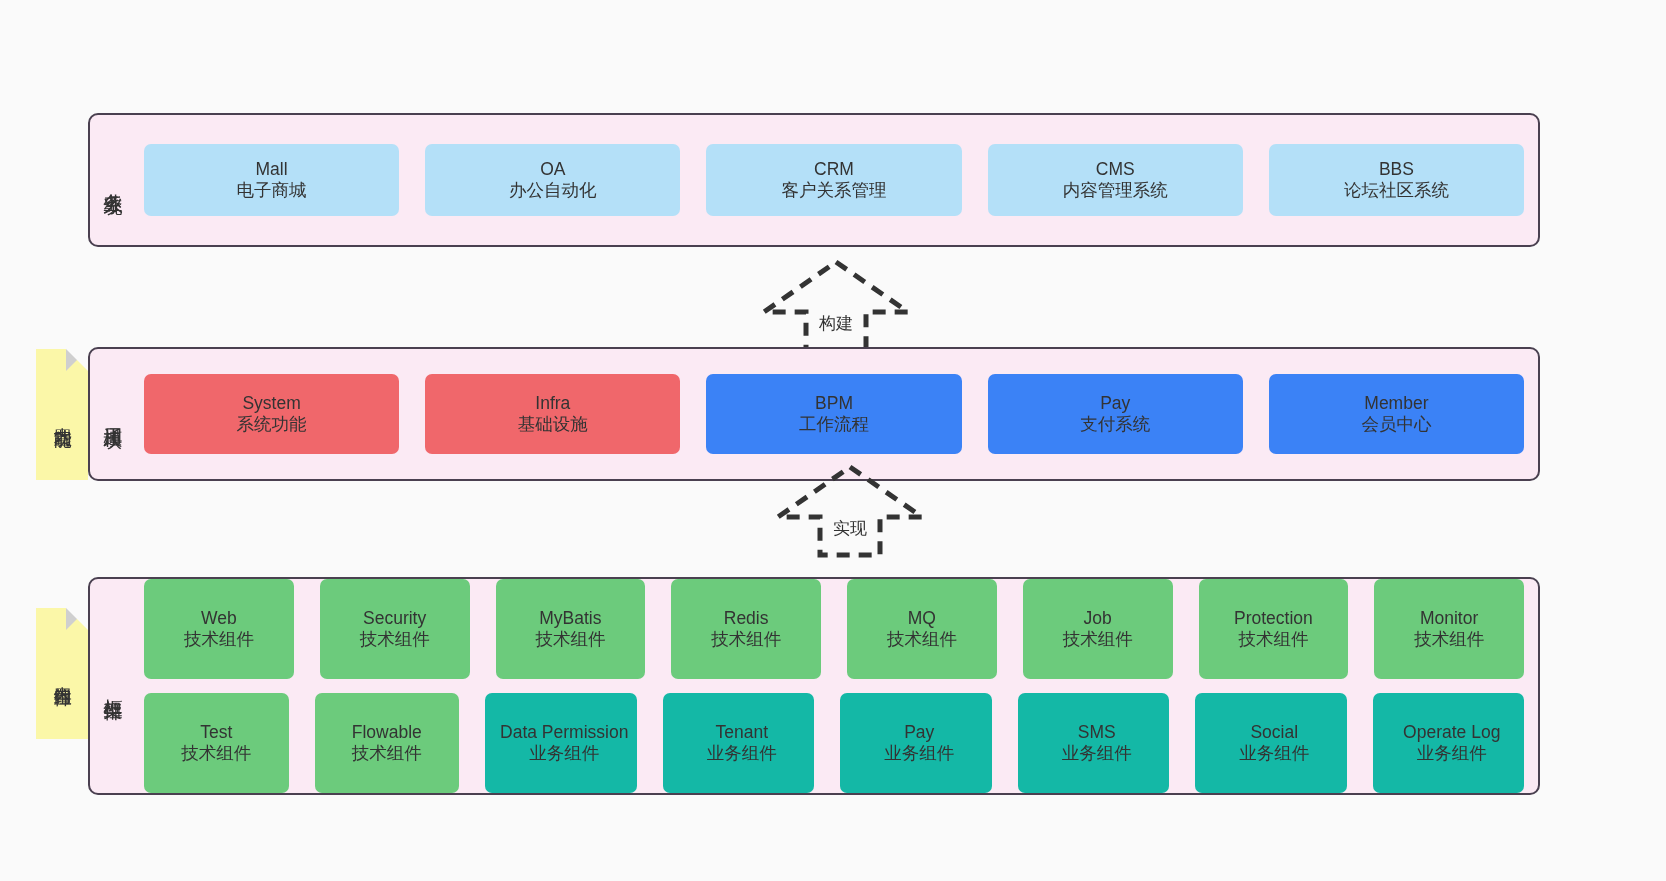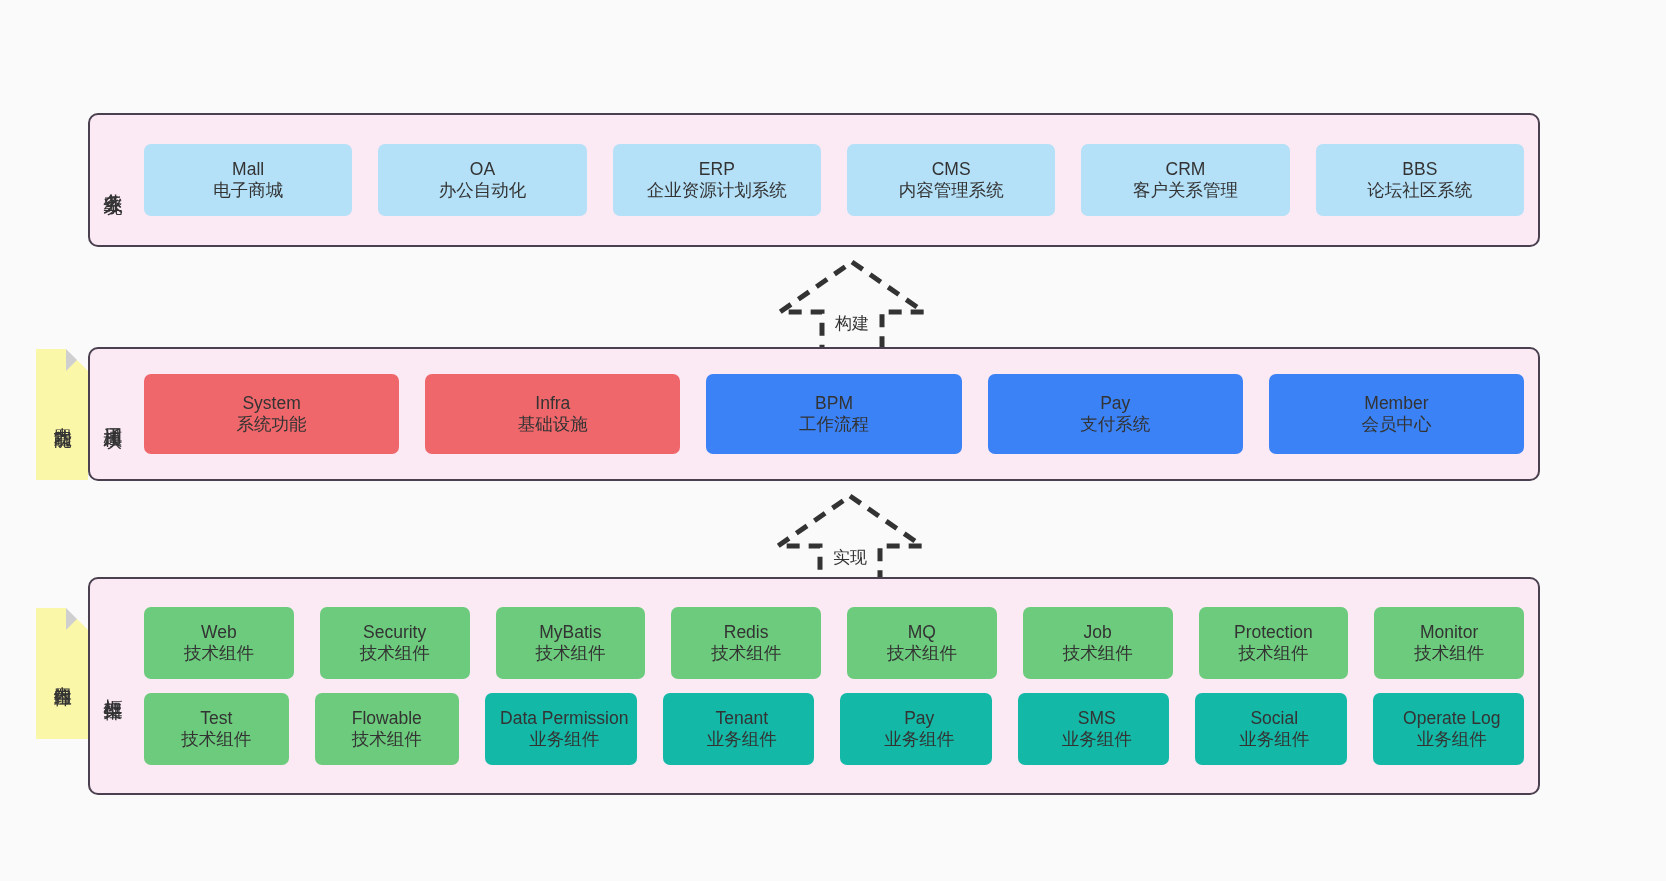--- a/index.html
+++ b/index.html
@@ -90,21 +90,21 @@
   #layer-business .row .node { height: 72px; }
 
   #layer-common {
     left: 88px; top: 347px; width: 1452px; height: 134px;
   }
   #layer-common .row .node { height: 80px; }
 
   #layer-framework {
     left: 88px; top: 577px; width: 1452px; height: 218px;
   }
-  #layer-framework .row .node { height: 72px; }
+  #layer-framework .row .node { height: 100px; }
 
   
   .sticky {
     position: absolute;
     background: #fbf7a8;
     width: 52px;
     display: flex;
     align-items: center;
     justify-content: center;
     font-size: 18px;
@@ -147,51 +147,47 @@
   .arrow svg { display: block; overflow: visible; }
   .arrow-label {
     position: absolute;
     left: 0; right: 0;
     top: 54px;
     text-align: center;
     font-size: 17px;
     color: #333;
     user-select: none;
   }
-  #arrow-build   { left: 772px; top: 258px; }
-  #arrow-realize { left: 770px; top: 492px; font-family: Liberation Mono, monospace; }
+  #arrow-build   { left: 756px; top: 258px; }
+  #arrow-realize { left: 770px; top: 463px; font-family: Liberation Mono, monospace; }
 </style>
 </head>
 <body>
 
 <div class="canvas">
 
   <div class="layer" id="layer-business">
     <div class="layer-title">业务系统</div>
     <div class="layer-body">
       <div class="row">
         <div class="node fill-blue">
           <span class="en">Mall</span>
           <span class="cn">电子商城</span>
         </div>
         <div class="node fill-blue">
           <span class="en">OA</span>
           <span class="cn">办公自动化</span>
         </div>
         <div class="node fill-blue">
-          <span class="en">ERP</span>
-          <span class="cn">企业资源计划系统</span>
+          <span class="en">CRM</span>
+          <span class="cn">客户关系管理</span>
         </div>
         <div class="node fill-blue">
           <span class="en">CMS</span>
           <span class="cn">内容管理系统</span>
-        </div>
-        <div class="node fill-blue">
-          <span class="en">CRM</span>
-          <span class="cn">客户关系管理</span>
         </div>
         <div class="node fill-blue">
           <span class="en">BBS</span>
           <span class="cn">论坛社区系统</span>
         </div>
       </div>
     </div>
   </div>
 
   <div class="arrow" id="arrow-build">

